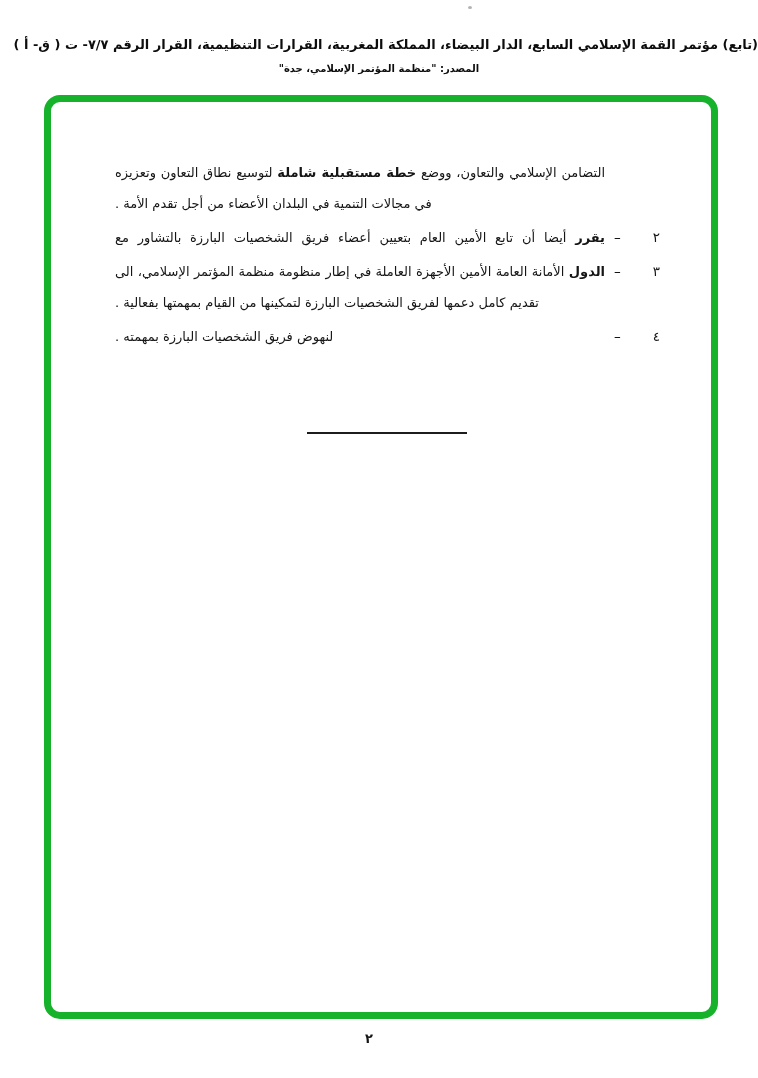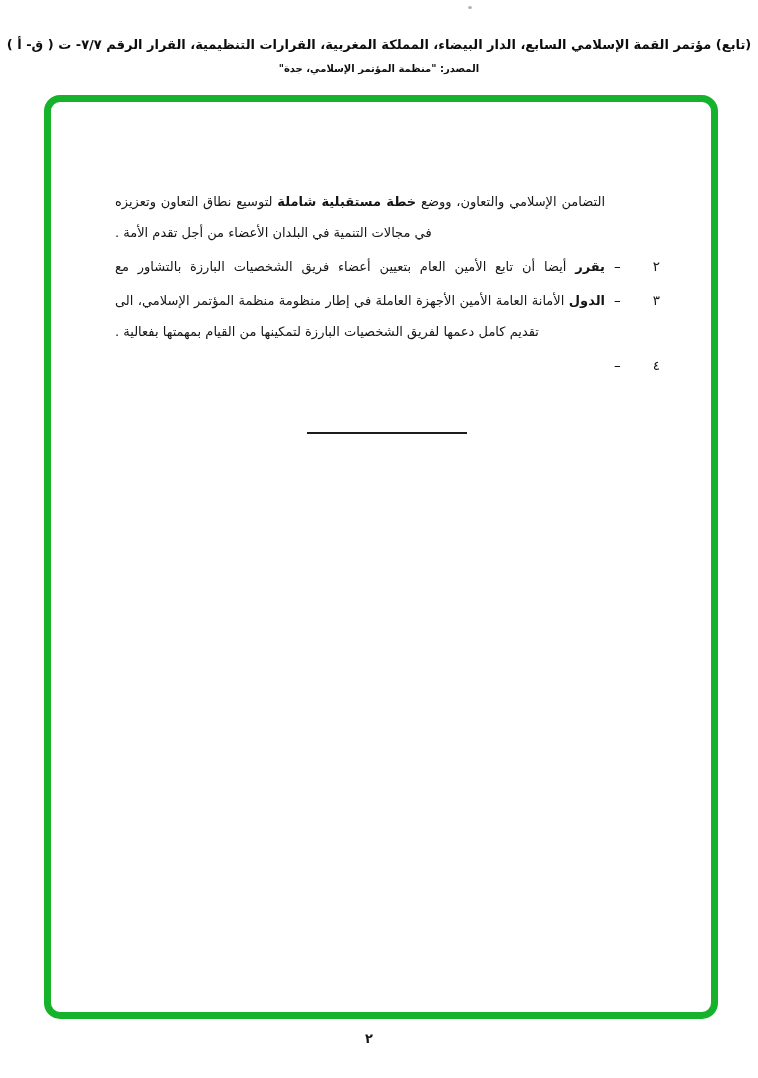--- a/index.html
+++ b/index.html
@@ -10,41 +10,41 @@
     font-family:"DejaVu Sans",sans-serif;
     color:#151515;
     overflow:hidden;
   }
   .speck{
     position:absolute;left:468px;top:6px;width:4px;height:3px;
     background:#b3b3b3;border-radius:50%;
   }
   .header-title{
     position:absolute;top:36px;left:0;width:100%;
-    text-align:center;direction:rtl;
+    direction:rtl;
     font-weight:bold;font-size:13px;line-height:18px;
     color:#0d0d0d;
   }
   .header-source{
     position:absolute;top:62px;left:0;width:100%;
     text-align:center;direction:rtl;
     font-weight:bold;font-size:10px;line-height:14px;
     color:#0d0d0d;
   }
   .frame{
     position:absolute;left:44px;top:95px;
     width:674px;height:924px;box-sizing:border-box;
     border:7px solid var(--frame-green,#17b22b);
     border-radius:16px;
     background:transparent;
   }
   .content{
     position:absolute;top:157px;right:98px;width:545px;
     direction:rtl;
-    font-size:13px;line-height:31px;margin-top:29px;
+    font-size:13px;line-height:31px;
   }
   .block{display:flex;margin-bottom:3px;}
   .marker{
     flex:none;width:46px;
     display:flex;justify-content:space-between;
     font-size:13.5px;line-height:31px;
   }
   .btext{flex:none;width:490px;margin-right:9px;}
   .l-first{text-align:justify;text-align-last:justify;}
   .l-last{text-align:left;}
@@ -102,20 +102,21 @@
         <div class="l-last">تقديم كامل دعمها لفريق الشخصيات البارزة لتمكينها من القيام بمهمتها بفعالية .</div>
       </div>
     </div>
 
     <div class="block">
       <div class="marker">
         <span>٤</span>
         <span>–</span>
       </div>
       <div class="btext">
+        <div class="l-last">لنهوض فريق الشخصيات البارزة بمهمته .</div>
       </div>
     </div>
 
   </div>
 
   <div class="rule"></div>
 
   <div class="pagenum">٢</div>
 
 </div>

